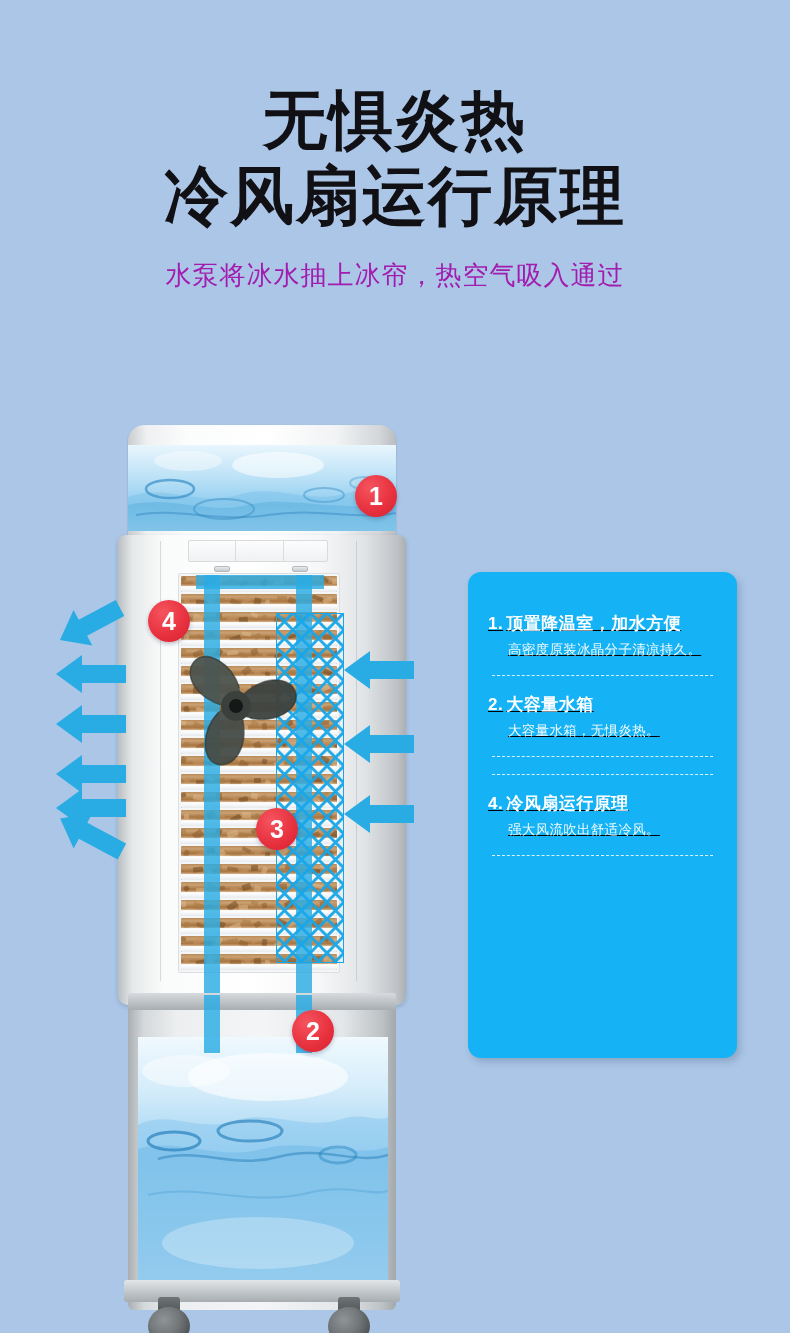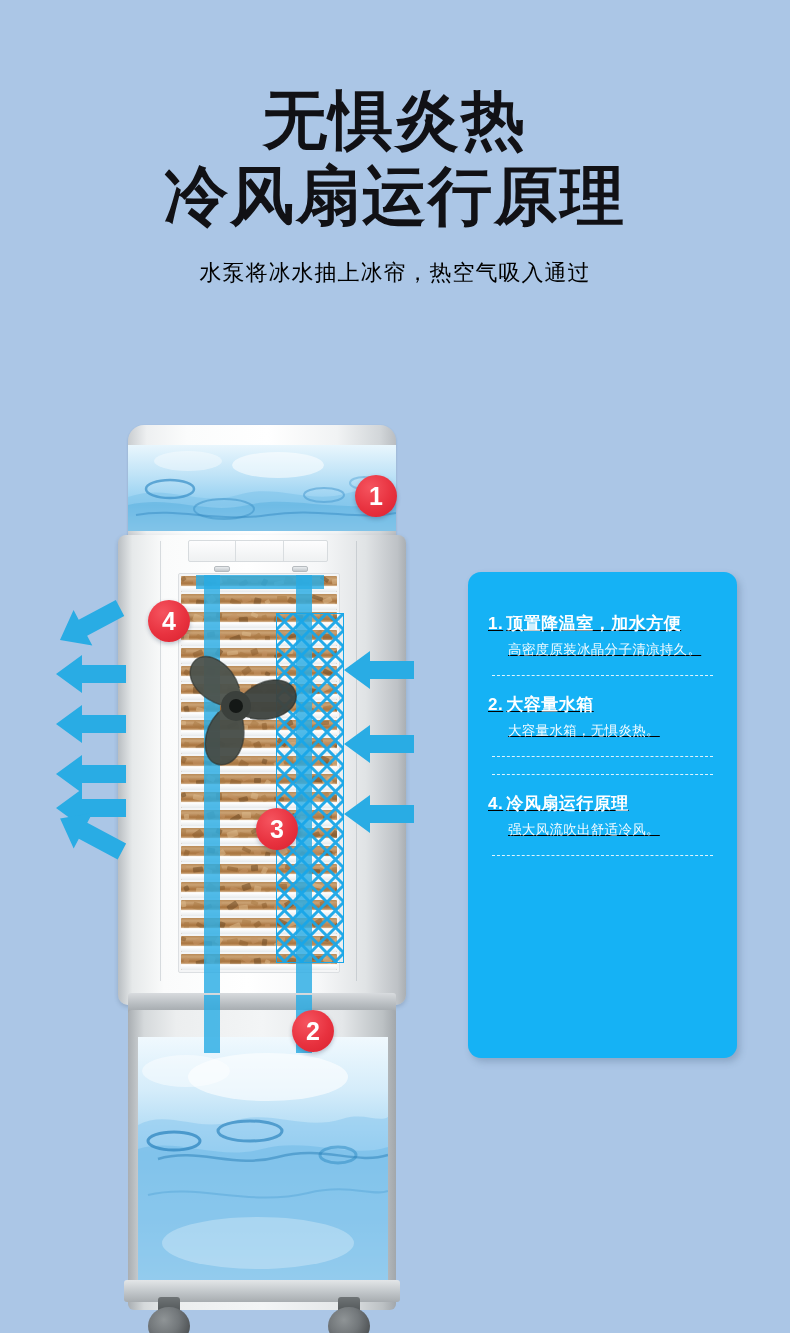--- a/index.html
+++ b/index.html
@@ -10,21 +10,21 @@
     position:relative; overflow:hidden;
   }
 
   
   .header { position:absolute; left:0; top:0; width:790px; text-align:center; }
   .title-l1, .title-l2 {
     color:#111115; font-weight:bold; letter-spacing:2px; line-height:1.0;
   }
   .title-l1 { font-size:64px; margin-top:88px; }
   .title-l2 { font-size:64px; margin-top:12px; }
-  .subtitle { color:#000000; font-size:22px; line-height:1.5; margin-top:28px; letter-spacing:1px; }
+  .subtitle { color:#a21caf; font-size:26px; line-height:1.5; margin-top:28px; letter-spacing:1px; }
 
   
   .product { position:absolute; left:110px; top:425px; width:300px; height:908px; }
 
   
   .shell-top {
     position:absolute; left:18px; top:0; width:268px; height:140px;
     border-radius:16px 16px 4px 4px;
     background:linear-gradient(to right,#c9cdd0 0%,#eef0f1 7%,#fbfcfc 22%,#ffffff 52%,#f1f3f4 78%,#d2d6d9 94%,#b9bdc1 100%);
     box-shadow:0 1px 2px rgba(60,70,85,.25);

